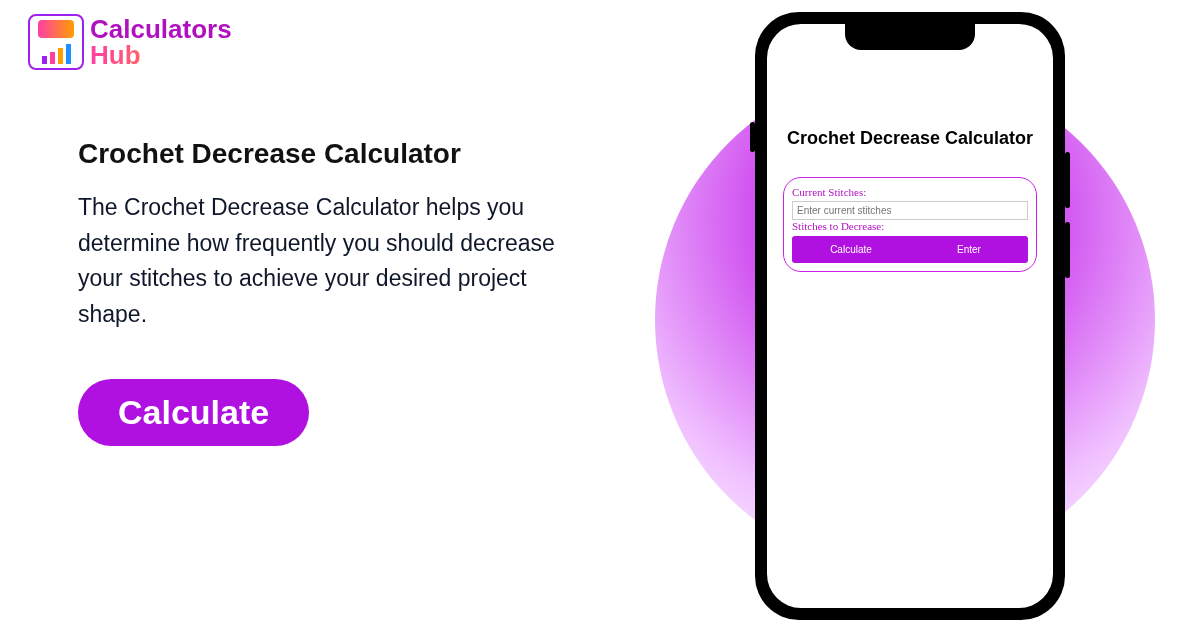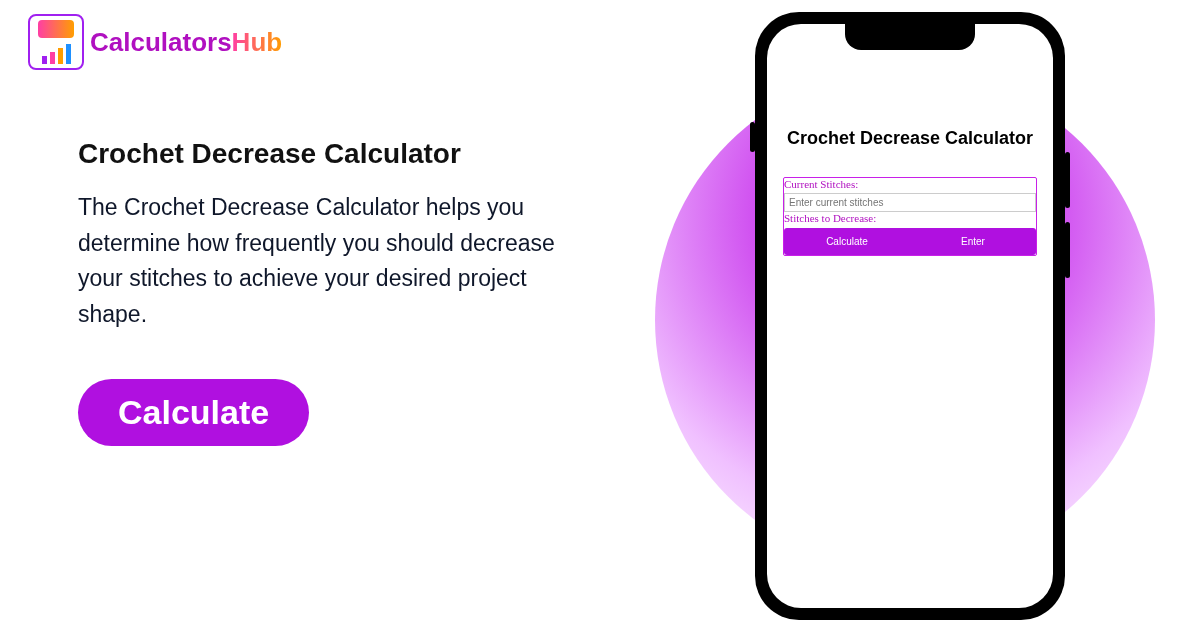--- a/index.html
+++ b/index.html
@@ -45,21 +45,21 @@
   gap: 3px;
   height: 24px;
   margin-top: 3px;
 }
 .logo-bars span:nth-child(1){width:5px;height:8px;background:#a020f0;}
 .logo-bars span:nth-child(2){width:5px;height:12px;background:#ff3ea5;}
 .logo-bars span:nth-child(3){width:5px;height:16px;background:#ff9e00;}
 .logo-bars span:nth-child(4){width:5px;height:20px;background:#1e90ff;}
 .logo-text {
   display: flex;
-  flex-direction: row;
+  flex-direction: column;
   line-height: 1;
 }
 .logo-text .l1 {
   font-size: 26px;
   font-weight: 800;
   color: #b010c0;
 }
 .logo-text .l2 {
   font-size: 26px;
   font-weight: 800;
@@ -154,21 +154,22 @@
 .phone-title {
   font-size: 18px;
   font-weight: 800;
   color: #000;
   text-align: center;
   margin-top: 56px;
   margin-bottom: 28px;
 }
 .form-card {
   border: 1px solid #c820e8;
-  border-radius: 2px;
+  border-radius: 18px;
+  padding: 8px;
 }
 .form-label {
   font-size: 11px;
   color: #b010c0;
   margin-bottom: 2px;
   font-family: Georgia, serif;
 }
 .form-input {
   width: 100%;
   border: 1px solid #ccc;

